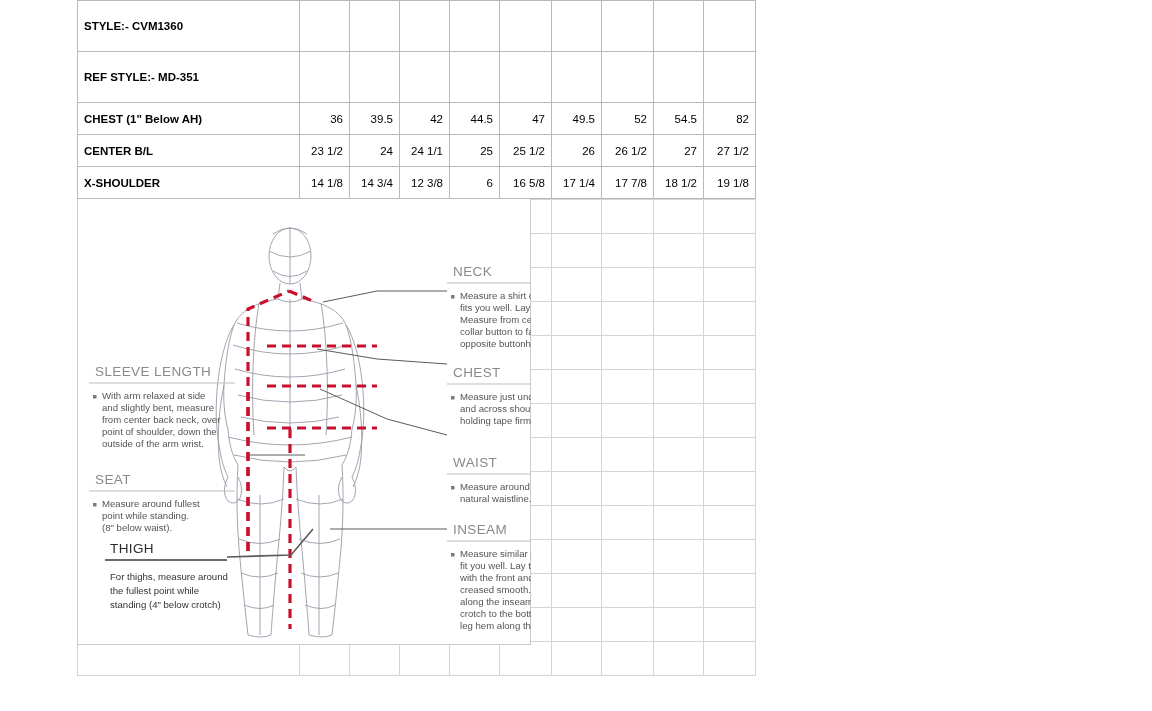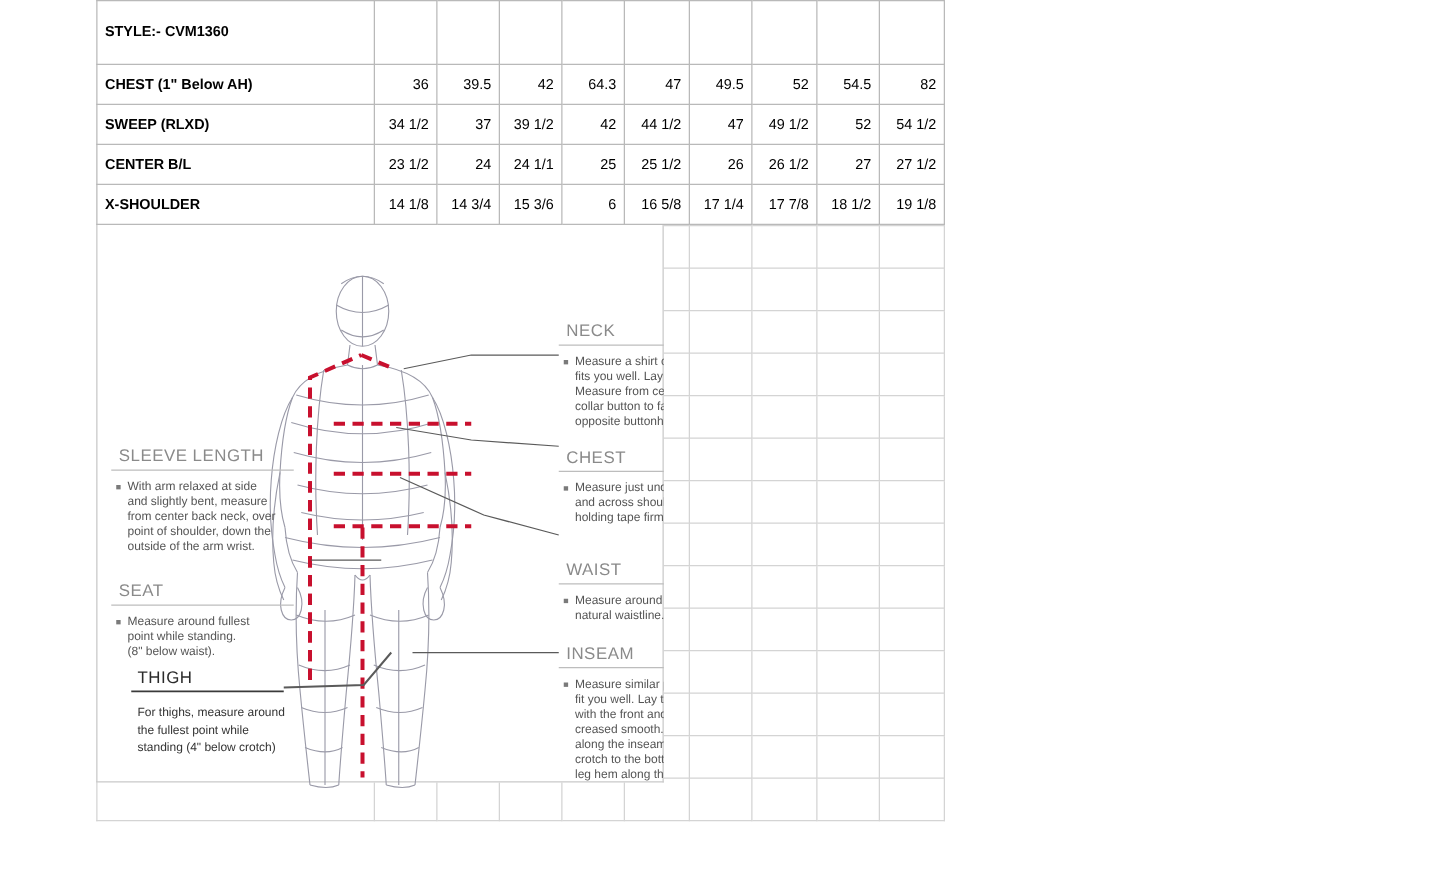--- a/index.html
+++ b/index.html
@@ -93,21 +93,21 @@
     border-left: 1px solid #c9c9c9;
     left: 0;
     top: 0;
     width: 454px;
     height: 446px;
     box-sizing: border-box;
   }
   #svgwrap {
     position: absolute;
     left: 0;
-    top: 12px;
+    top: 0;
     width: 455px;
     height: 446px;
   }
   .ttl {
     font-family: "Liberation Sans", sans-serif;
     font-size: 13.5px;
     fill: #8a8a8a;
     letter-spacing: .4px;
   }
   .bdy {
@@ -151,62 +151,62 @@
         <td class="blank"></td>
         <td class="blank"></td>
         <td class="blank"></td>
         <td class="blank"></td>
         <td class="blank"></td>
         <td class="blank"></td>
         <td class="blank"></td>
         <td class="blank"></td>
         <td class="blank"></td>
       </tr>
+      <tr class="tall">
+        <td class="lbl">REF STYLE:-  MD-351</td>
+        <td class="blank"></td>
+        <td class="blank"></td>
+        <td class="blank"></td>
+        <td class="blank"></td>
+        <td class="blank"></td>
+        <td class="blank"></td>
+        <td class="blank"></td>
+        <td class="blank"></td>
+        <td class="blank"></td>
+      </tr>
 
       <tr>
         <td class="lbl">CHEST (1" Below AH)</td>
         <td class="val">36</td>
         <td class="val">39.5</td>
         <td class="val">42</td>
-        <td class="val">64.3</td>
+        <td class="val">44.5</td>
         <td class="val">47</td>
         <td class="val">49.5</td>
         <td class="val">52</td>
         <td class="val">54.5</td>
         <td class="val">82</td>
-      </tr>
-      <tr>
-        <td class="lbl">SWEEP (RLXD)</td>
-        <td class="val">34 1/2</td>
-        <td class="val">37</td>
-        <td class="val">39 1/2</td>
-        <td class="val">42</td>
-        <td class="val">44 1/2</td>
-        <td class="val">47</td>
-        <td class="val">49 1/2</td>
-        <td class="val">52</td>
-        <td class="val">54 1/2</td>
       </tr>
       <tr>
         <td class="lbl">CENTER B/L</td>
         <td class="val">23 1/2</td>
         <td class="val">24</td>
         <td class="val">24 1/1</td>
         <td class="val">25</td>
         <td class="val">25 1/2</td>
         <td class="val">26</td>
         <td class="val">26 1/2</td>
         <td class="val">27</td>
         <td class="val">27 1/2</td>
       </tr>
       <tr>
         <td class="lbl">X-SHOULDER</td>
         <td class="val">14 1/8</td>
         <td class="val">14 3/4</td>
-        <td class="val">15 3/6</td>
+        <td class="val">12 3/8</td>
         <td class="val">6</td>
         <td class="val">16 5/8</td>
         <td class="val">17 1/4</td>
         <td class="val">17 7/8</td>
         <td class="val">18 1/2</td>
         <td class="val">19 1/8</td>
       </tr>
     </tbody>
   </table>
 

